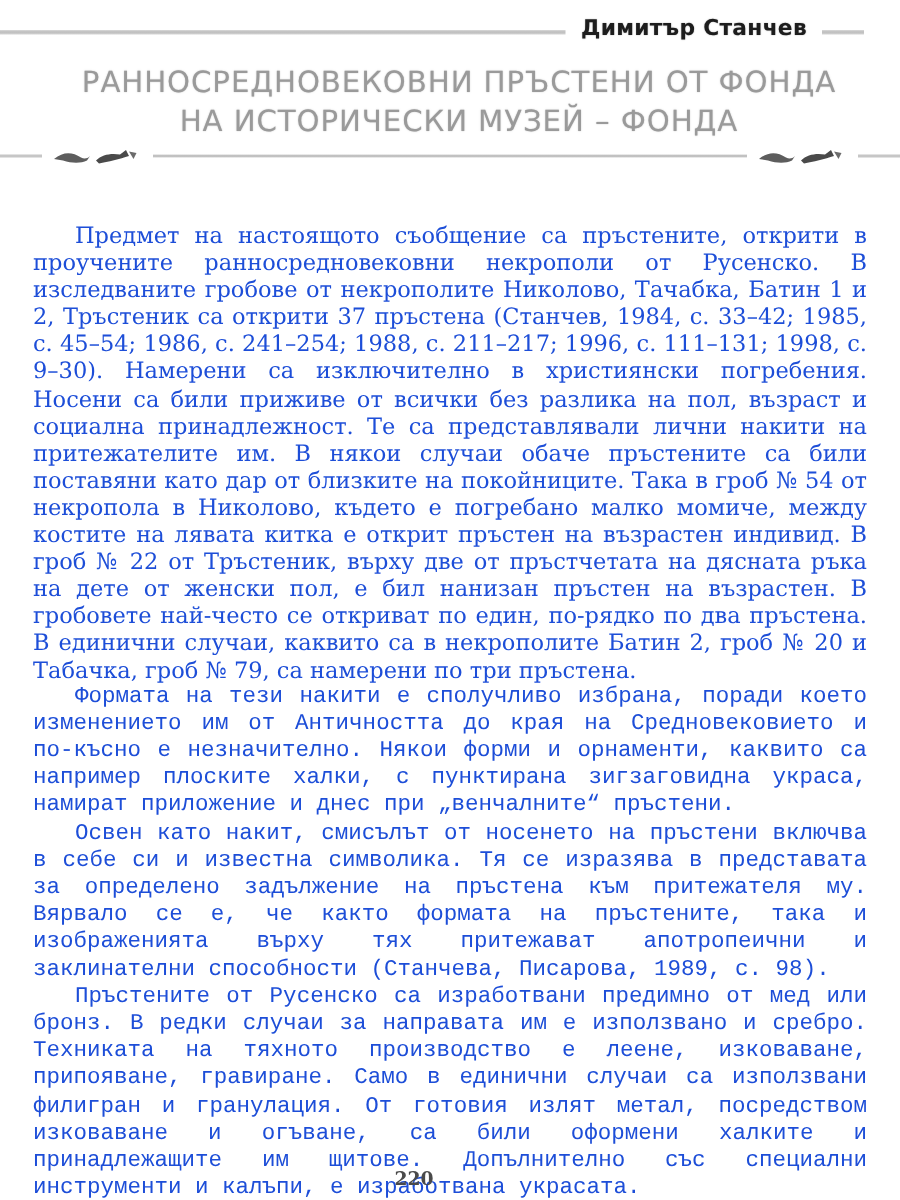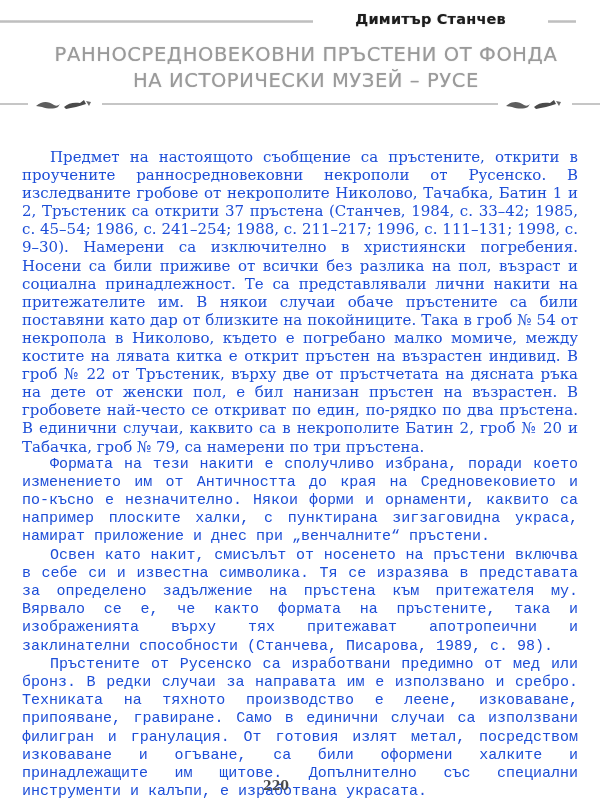--- a/index.html
+++ b/index.html
@@ -17,21 +17,20 @@
 
   
   .running-head {
     position: absolute;
     top: 6px;
     left: 0;
     width: 576px;
     height: 26px;
     display: flex;
     align-items: center;
-    gap: 32px;
   }
   .rh-rule-left {
     flex: 1 1 auto;
     height: 3px;
     background: linear-gradient(to bottom,#d9d9d9 0%,#bdbdbd 45%,#d4d4d4 100%);
     margin-right: 10px;
     margin-top: 4px;
   }
   .rh-name {
     flex: 0 0 auto;
@@ -135,21 +134,21 @@
 <body>
 
 <div class="running-head">
   <div class="rh-rule-left"></div>
   <div class="rh-name">Димитър Станчев</div>
   <div class="rh-rule-right"></div>
 </div>
 
 <div class="title-block">
   <div class="title-line">РАННОСРЕДНОВЕКОВНИ ПРЪСТЕНИ ОТ ФОНДА</div>
-  <div class="title-line">НА ИСТОРИЧЕСКИ МУЗЕЙ – РУСЕ</div>
+  <div class="title-line">НА ИСТОРИЧЕСКИ МУЗЕЙ – ФОНДА</div>
 </div>
 
 <div class="ornament-band">
   <div class="orn-dash"></div>
   <div class="orn-gap"></div>
   <div class="orn-motif">
     <svg width="62" height="14" viewBox="0 0 62 14">
       <path d="M2 9 C8 4, 14 4, 20 8 C22 9, 24 9, 26 7 L24 10 C20 12, 14 12, 8 10 Z" fill="#5d5d5d"></path>
       <path d="M30 10 C34 6, 40 5, 46 6 L50 3 L52 7 C46 9, 38 11, 32 12 Z" fill="#4a4a4a"></path>
       <path d="M52 4 L57 5 L55 9 Z" fill="#6b6b6b"></path>

